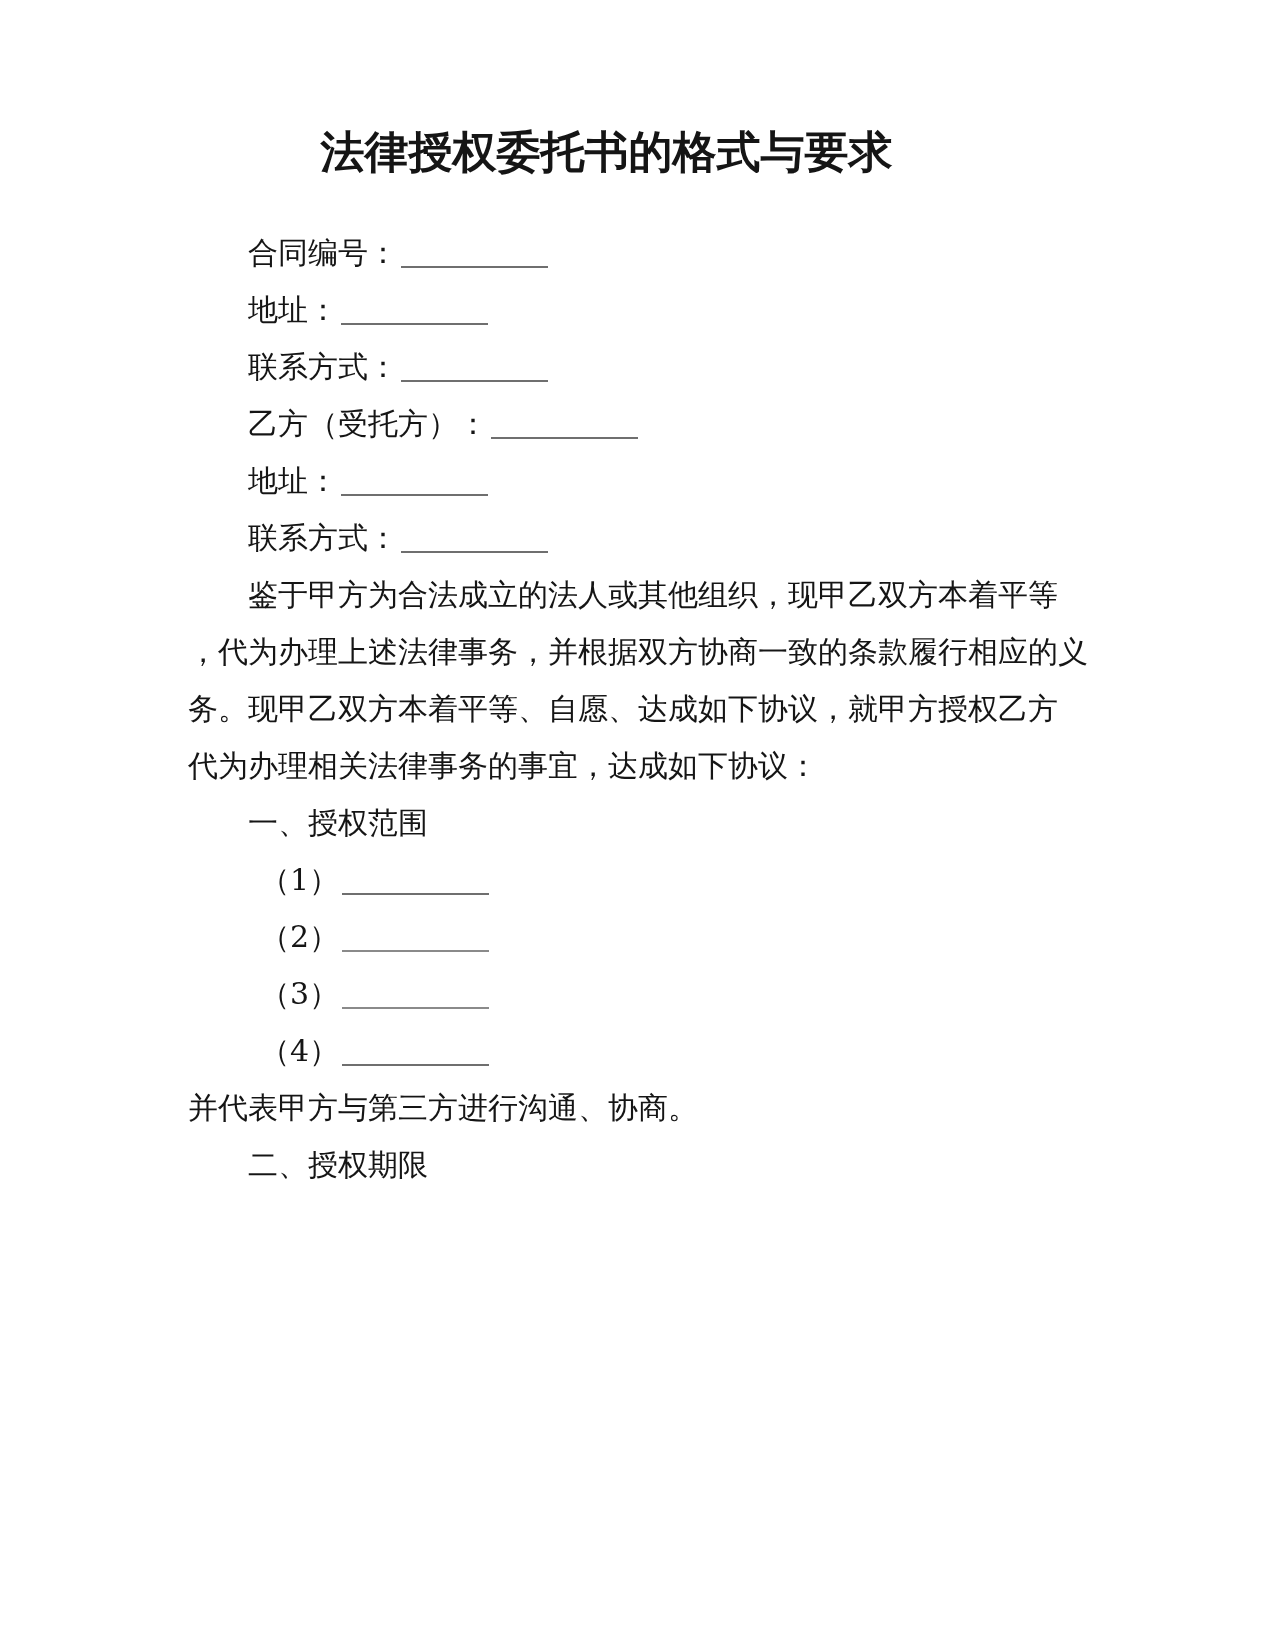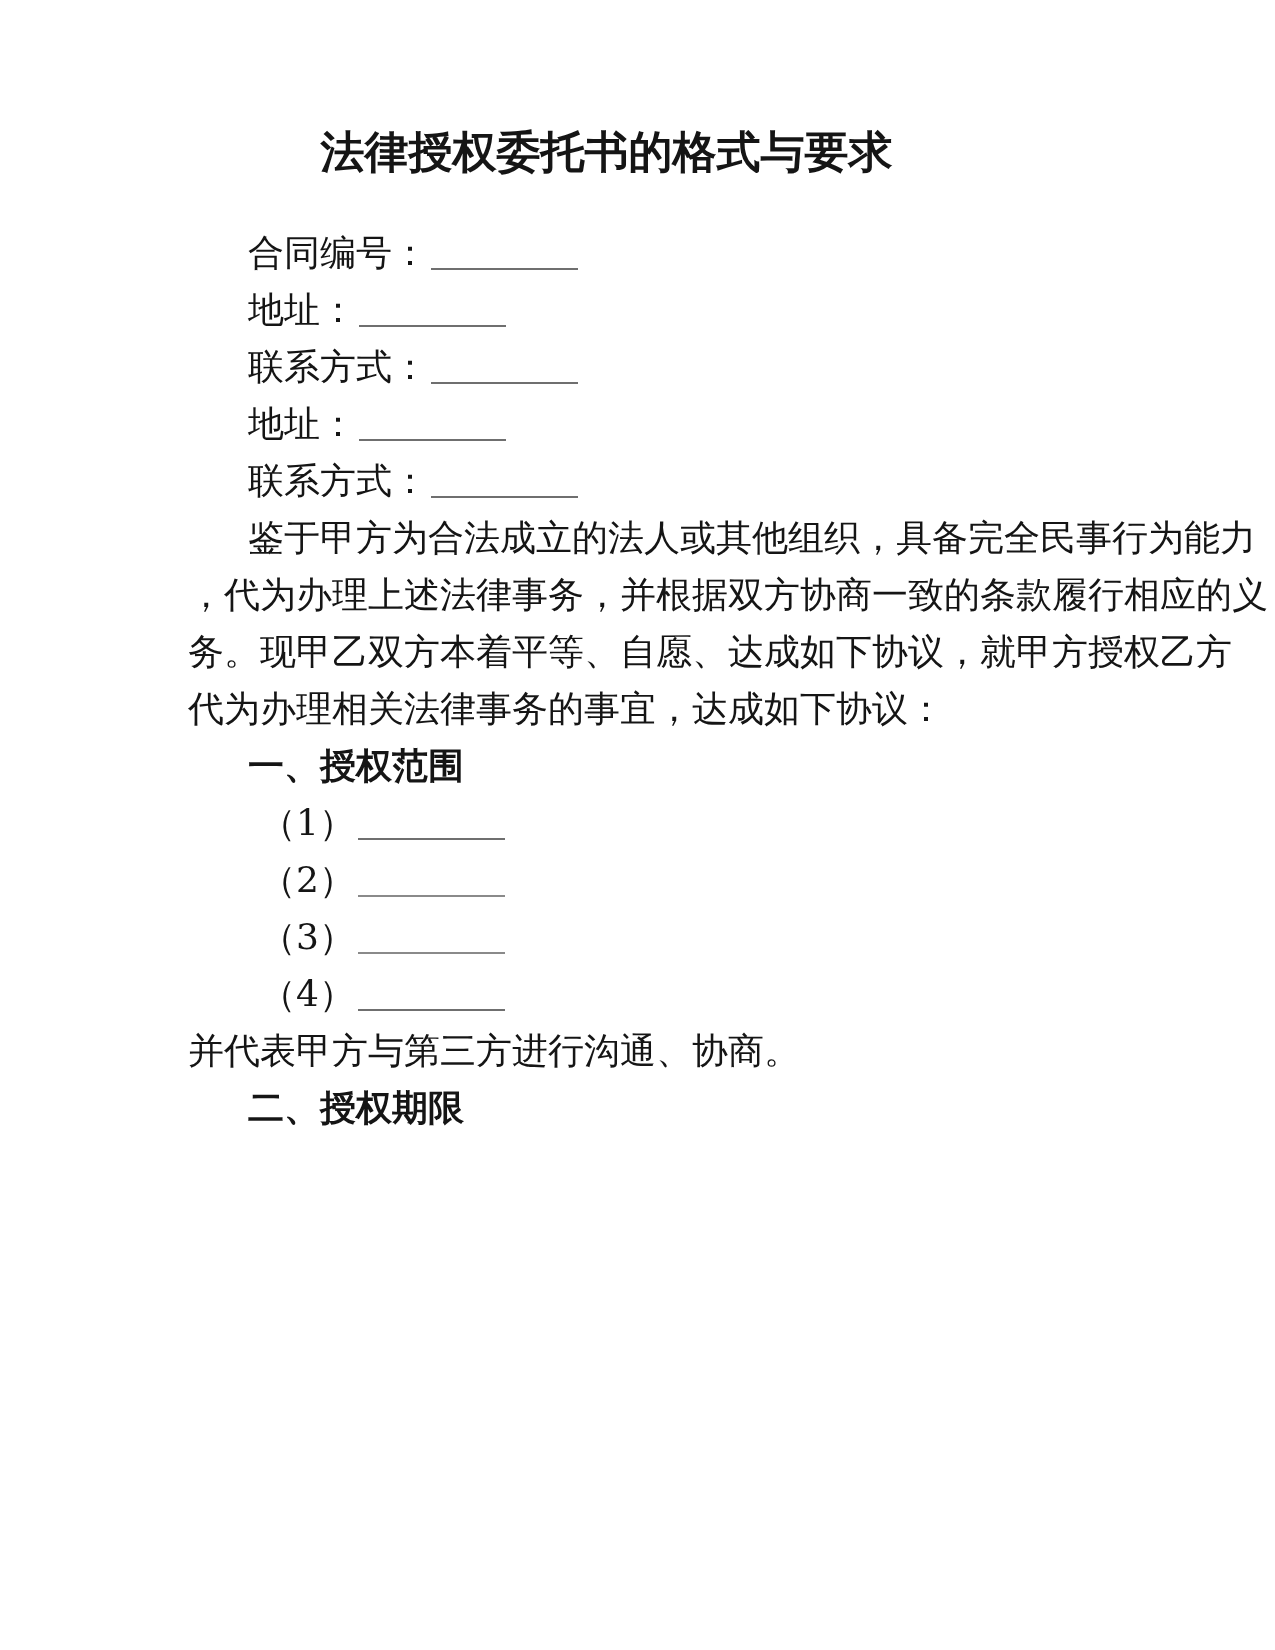--- a/index.html
+++ b/index.html
@@ -24,29 +24,29 @@
     font-size: 44px;
     font-weight: bold;
     line-height: 1;
     text-align: center;
     margin: 0 0 50px 0;
     letter-spacing: 0px;
     white-space: nowrap;
     font-family: "DejaVu Serif", "Liberation Serif", serif;
   }
   .line {
-    font-size: 36px;
+    font-size: 30px;
     line-height: 57px;
     height: 57px;
     white-space: nowrap;
   }
   .indent { text-indent: 60px; }
   .item-indent { text-indent: 72px; }
   .heading {
-    font-weight: bold;
+    font-weight: normal;
     font-family: "DejaVu Sans", "Liberation Sans", sans-serif;
   }
   .blank {
     display: inline-block;
     width: 147px;
     height: 34px;
     border-bottom: 2px solid #6f6f6f;
     vertical-align: -5px;
     margin-left: 3px;
   }
@@ -55,24 +55,25 @@
 </head>
 <body>
 
 <div class="page">
 
   <h1 class="title">法律授权委托书的格式与要求</h1>
 
   <div class="line indent"><span>合同编号：</span><span class="blank"></span></div>
   <div class="line indent"><span>地址：</span><span class="blank"></span></div>
   <div class="line indent"><span>联系方式：</span><span class="blank"></span></div>
+  <div class="line indent"><span>乙方（受托方）：</span><span class="blank"></span></div>
   <div class="line indent"><span>地址：</span><span class="blank"></span></div>
   <div class="line indent"><span>联系方式：</span><span class="blank"></span></div>
 
-  <div class="line indent">鉴于甲方为合法成立的法人或其他组织，具备完全民事行为能力</div>
+  <div class="line indent">鉴于甲方为合法成立的法人或其他组织，现甲乙双方本着平等</div>
   <div class="line">，代为办理上述法律事务，并根据双方协商一致的条款履行相应的义</div>
   <div class="line">务。现甲乙双方本着平等、自愿、达成如下协议，就甲方授权乙方</div>
   <div class="line">代为办理相关法律事务的事宜，达成如下协议：</div>
 
   <div class="line indent heading">一、授权范围</div>
 
   <div class="line item-indent"><span>（1）</span><span class="blank"></span></div>
   <div class="line item-indent"><span>（2）</span><span class="blank lighter"></span></div>
   <div class="line item-indent"><span>（3）</span><span class="blank lighter"></span></div>
   <div class="line item-indent"><span>（4）</span><span class="blank"></span></div>

